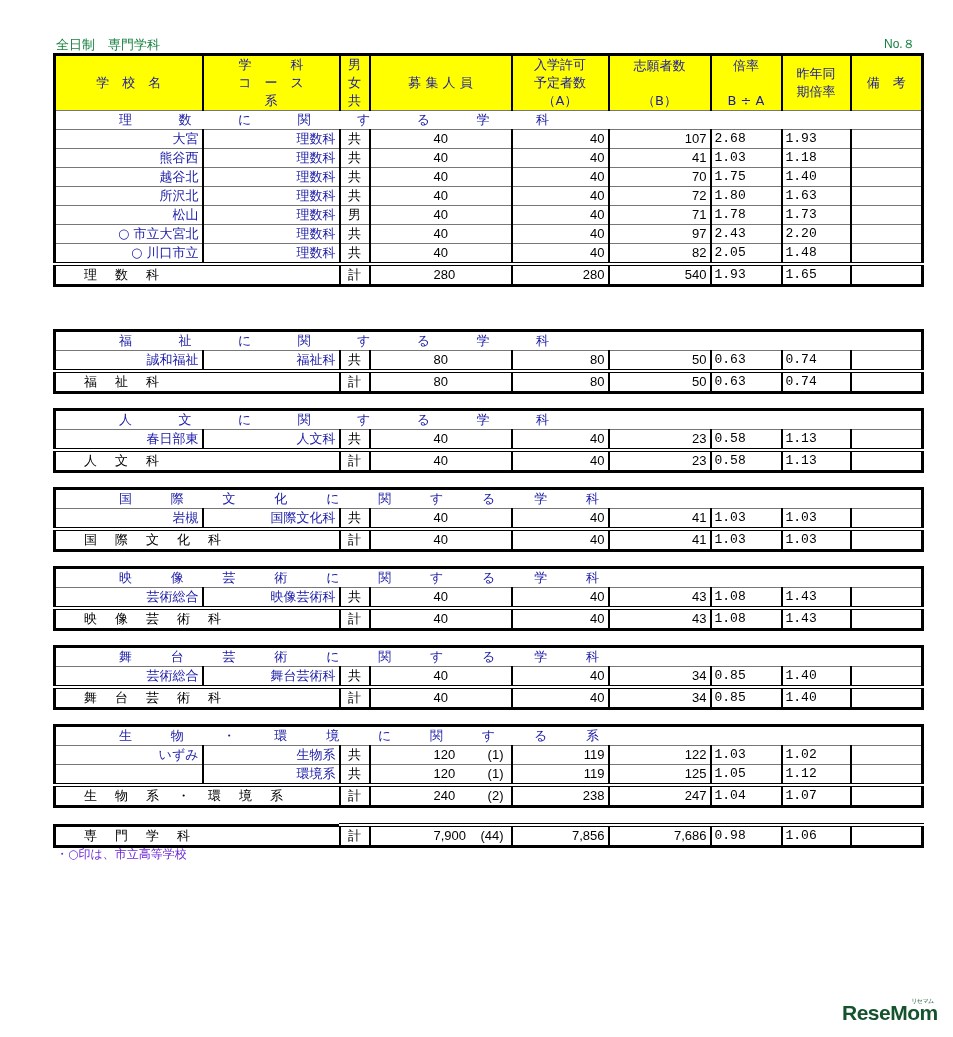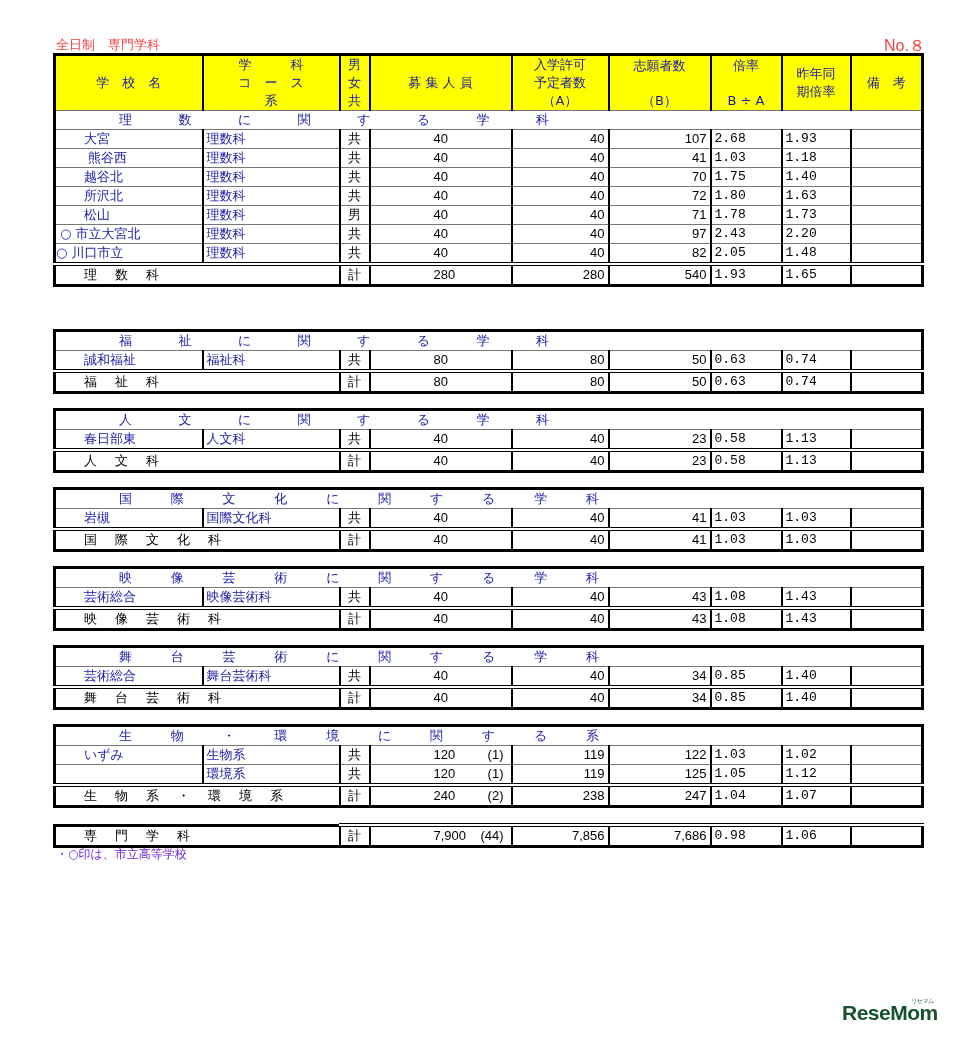--- a/index.html
+++ b/index.html
@@ -1,36 +1,36 @@
 <!DOCTYPE html>
 <html><head>
 <meta charset="utf-8">
 <style>
   html, body { margin: 0; padding: 0; background: #ffffff; }
   body { width: 953px; height: 1037px; position: relative; overflow: hidden;
          font-family: "DejaVu Sans", "Liberation Sans", sans-serif; }
-  .page-label { position: absolute; top: 36px; font-size: 13px; color: #ef4444; }
+  .page-label { position: absolute; top: 36px; font-size: 13px; color: #15803d; }
   .page-left { left: 56px; }
-  .page-right { left: 884px; font-family: "Liberation Sans", sans-serif; font-size: 16px; }
+  .page-right { left: 884px; font-family: "Liberation Sans", sans-serif; font-size: 12px; }
 
   table.grid { position: absolute; left: 53px; width: 868px; border-collapse: collapse;
                table-layout: fixed; border: 3px solid #000; font-size: 13px; }
   table.grid col.c1 { width: 148px; } table.grid col.c2 { width: 137px; }
   table.grid col.c3 { width: 30px; }  table.grid col.c4 { width: 142px; }
   table.grid col.c5 { width: 97px; }  table.grid col.c6 { width: 102px; }
   table.grid col.c7 { width: 71px; }  table.grid col.c8 { width: 69px; }
   table.grid col.c9 { width: 72px; }
   table.grid td { height: 18px; padding: 0 3px; line-height: 18px; white-space: nowrap;
                   overflow: hidden; border-left: 2px solid #000; border-right: 2px solid #000;
                   border-bottom: 1px solid #777; }
   .hdr td { background: #ffff00; color: #1a1aa6; text-align: center; vertical-align: middle;
             line-height: 17px; border-bottom: 3px double #000; height: 56px; padding: 0 2px; }
   .cat td { color: #1a1aa6; border-bottom: 4px double #000; letter-spacing: 0; padding: 0; }
   .cat .catlabel { display: flex; justify-content: space-between; padding-left: 60px; }
-  .row td.school, .row td.course { color: #1a1aa6; }
+  .row td.school, .row td.course { color: #1a1aa6; text-align: right; }
   .row td.sex, .total td.sex { text-align: center; color: #000; }
   .row td.num, .total td.num { text-align: right; font-family: "Liberation Sans", sans-serif; }
   .row td.ratio, .total td.ratio { text-align: left; font-family: "Liberation Mono", monospace; }
   .row td.cap, .total td.cap { font-family: "Liberation Sans", sans-serif; }
   .total td { border-top: 4px double #000; color: #000; }
   .total td.label { letter-spacing: 18px; padding-left: 28px; }
   .footnote { position: absolute; left: 56px; top: 846px; font-size: 12px; color: #6d28d9; }
   .logo { position: absolute; left: 842px; top: 1001px; font-family: "Liberation Sans", sans-serif;
           font-weight: bold; font-size: 21px; color: #14532d; letter-spacing: -0.5px; }
   .logo small { font-size: 6px; position: absolute; top: -4px; right: 4px; font-weight: normal; }

